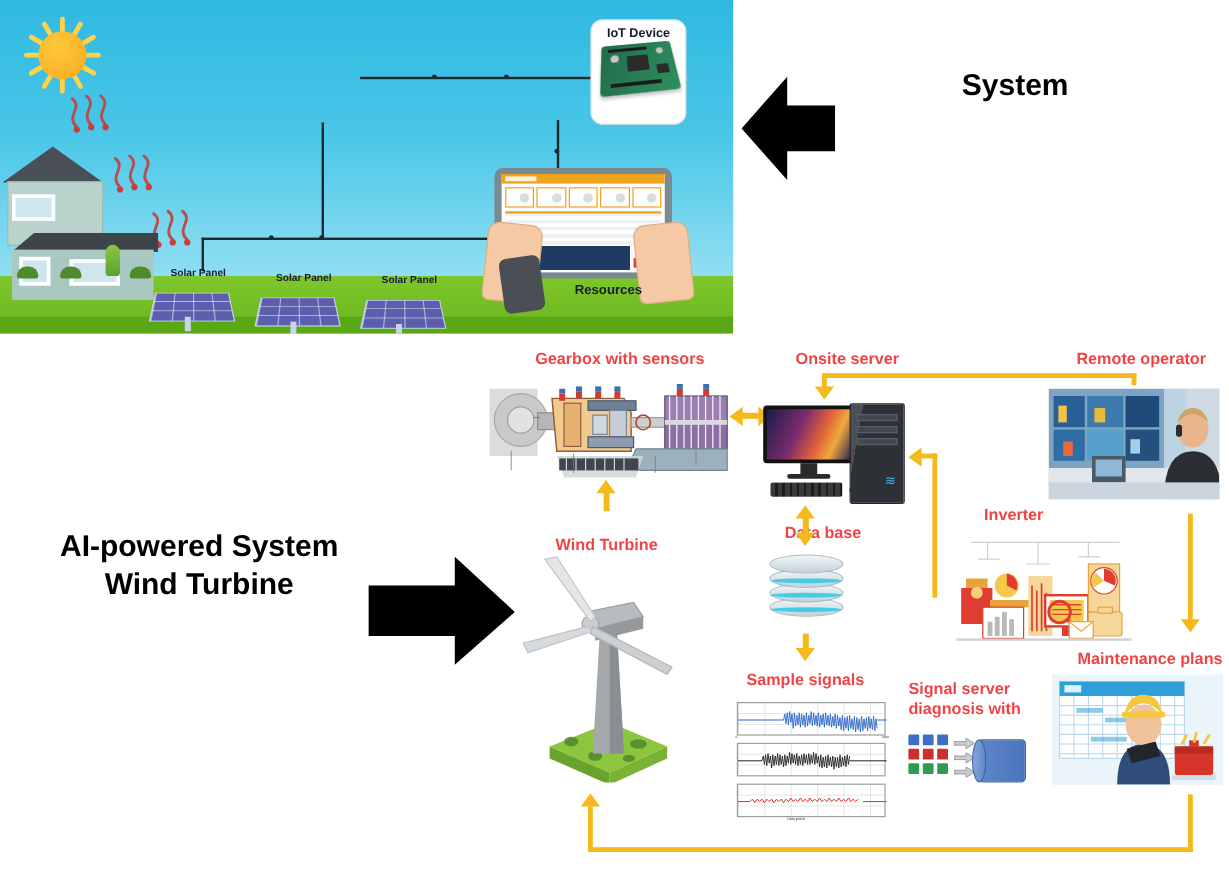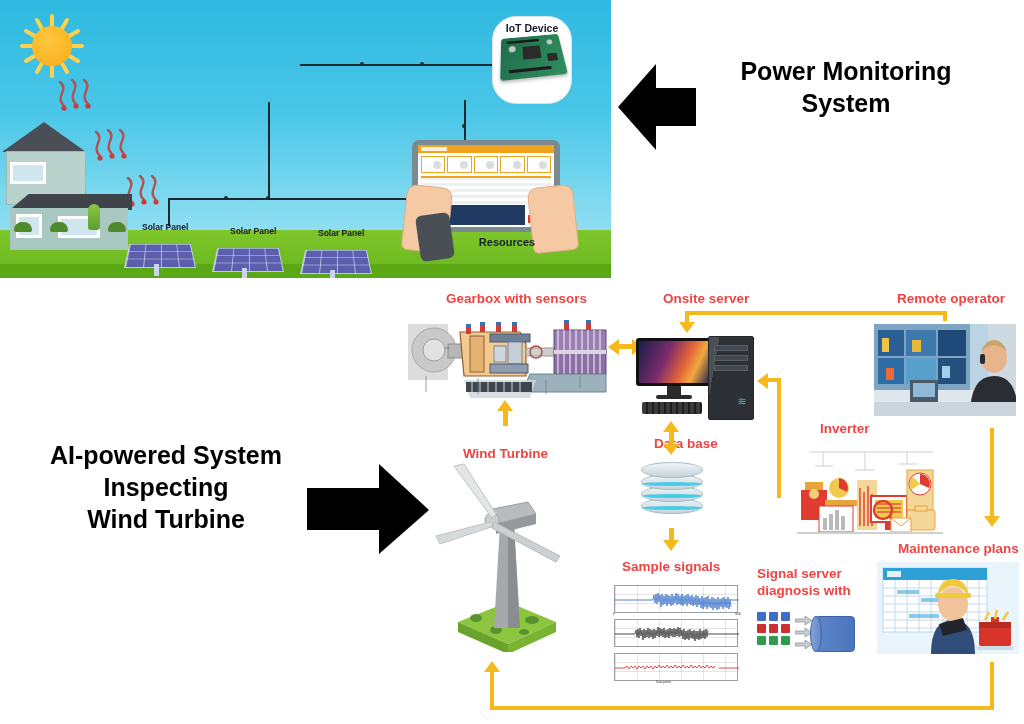--- a/index.html
+++ b/index.html
@@ -238,21 +238,21 @@
   <div class="wire" style="left:268px;top:102px;width:2px;height:98px;"></div>
   <div class="wire" style="left:300px;top:64px;width:200px;height:2px;"></div>
   <div class="wire" style="left:464px;top:100px;width:2px;height:46px;"></div>
   <div class="wdot" style="left:224px;top:196px;"></div>
   <div class="wdot" style="left:266px;top:196px;"></div>
   <div class="wdot" style="left:360px;top:62px;"></div>
   <div class="wdot" style="left:420px;top:62px;"></div>
   <div class="wdot" style="left:462px;top:124px;"></div>
 
 
-  <div class="white-box" id="iot-box" style="left:492px;top:16px;width:78px;height:86px;border-radius:24px;">
+  <div class="white-box" id="iot-box" style="left:492px;top:16px;width:78px;height:86px;">
     <div class="box-title" style="top:5px;">IoT Device</div>
     <div id="iot-board">
       <div class="chip" style="left:22px;top:12px;width:18px;height:14px;"></div>
       <div class="chip" style="left:46px;top:22px;width:10px;height:8px;"></div>
       <div class="pin" style="left:6px;top:4px;width:34px;height:3px;"></div>
       <div class="pin" style="left:8px;bottom:6px;width:40px;height:3px;"></div>
       <div class="cap" style="left:8px;top:10px;width:7px;height:7px;"></div>
       <div class="cap" style="left:48px;top:6px;width:6px;height:6px;"></div>
     </div>
   </div>
@@ -295,27 +295,25 @@
   <div id="cuff"></div>
   <div id="dash-label">Resources</div>
 </div>
 
 <div class="arrow-black abs" style="left:618px;top:62px;">
   <svg width="78" height="90" viewBox="0 0 78 90">
     <path d="M0 45 L38 2 L38 26 L78 26 L78 64 L38 64 L38 88 Z" fill="#000"></path>
   </svg>
 </div>
 <div id="solar-heading" class="heading">
-  <div>Power Monitoring</div>
   <div>System</div>
 </div>
 
 <div id="turbine-heading" class="heading">
   <div>AI-powered System</div>
-  <div>Inspecting</div>
   <div>Wind Turbine</div>
 </div>
 <div class="arrow-black abs" style="left:307px;top:464px;">
   <svg width="122" height="92" viewBox="0 0 122 92">
     <path d="M0 24 L72 24 L72 0 L122 46 L72 90 L72 66 L0 66 Z" fill="#000"></path>
   </svg>
 </div>
 
 <div class="lbl" style="left:446px;top:291px;">Gearbox with sensors</div>
 <div class="lbl" style="left:663px;top:291px;">Onsite server</div>

